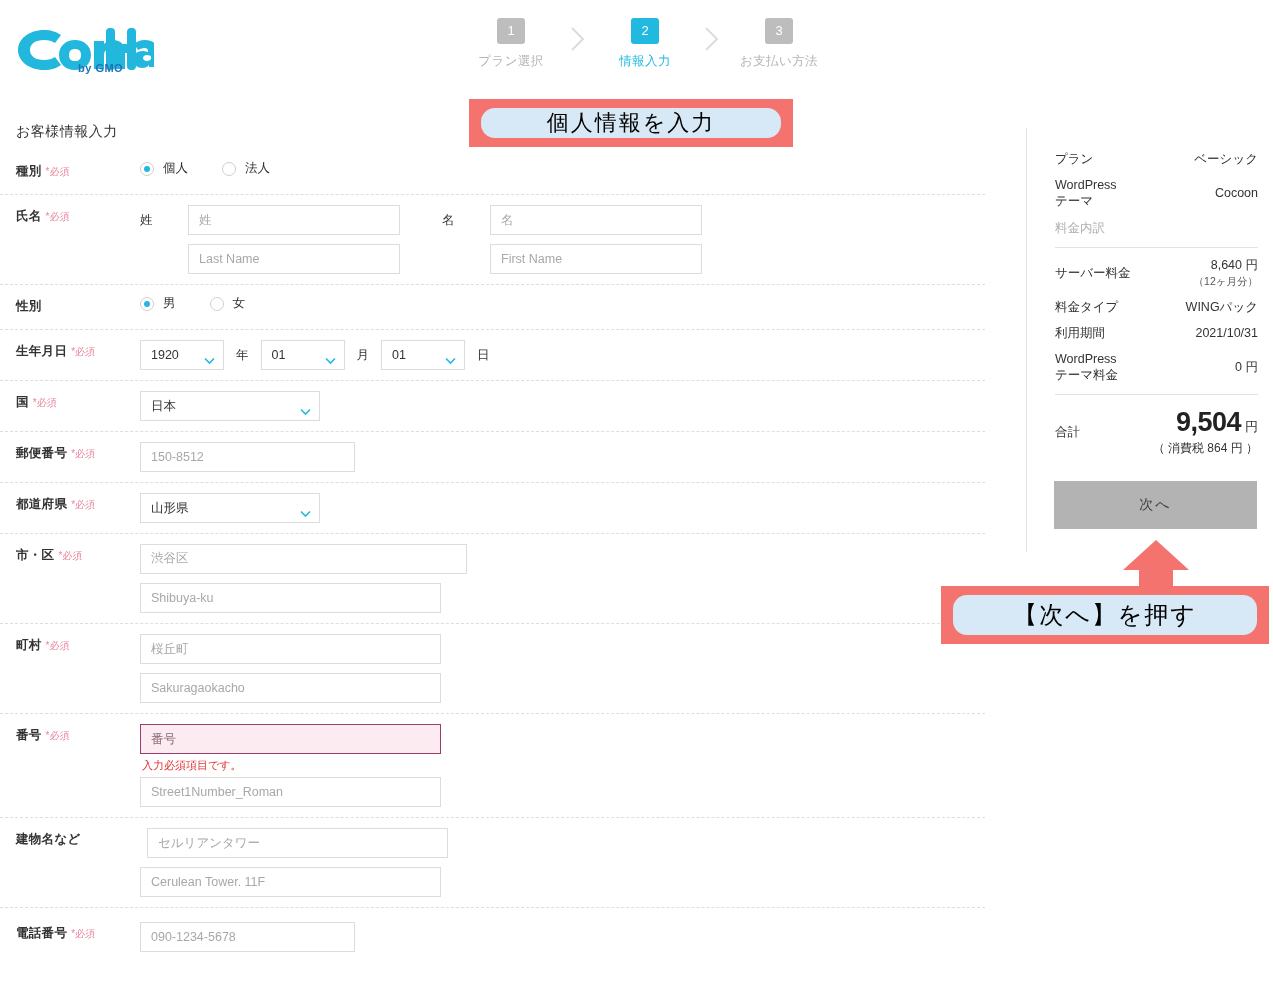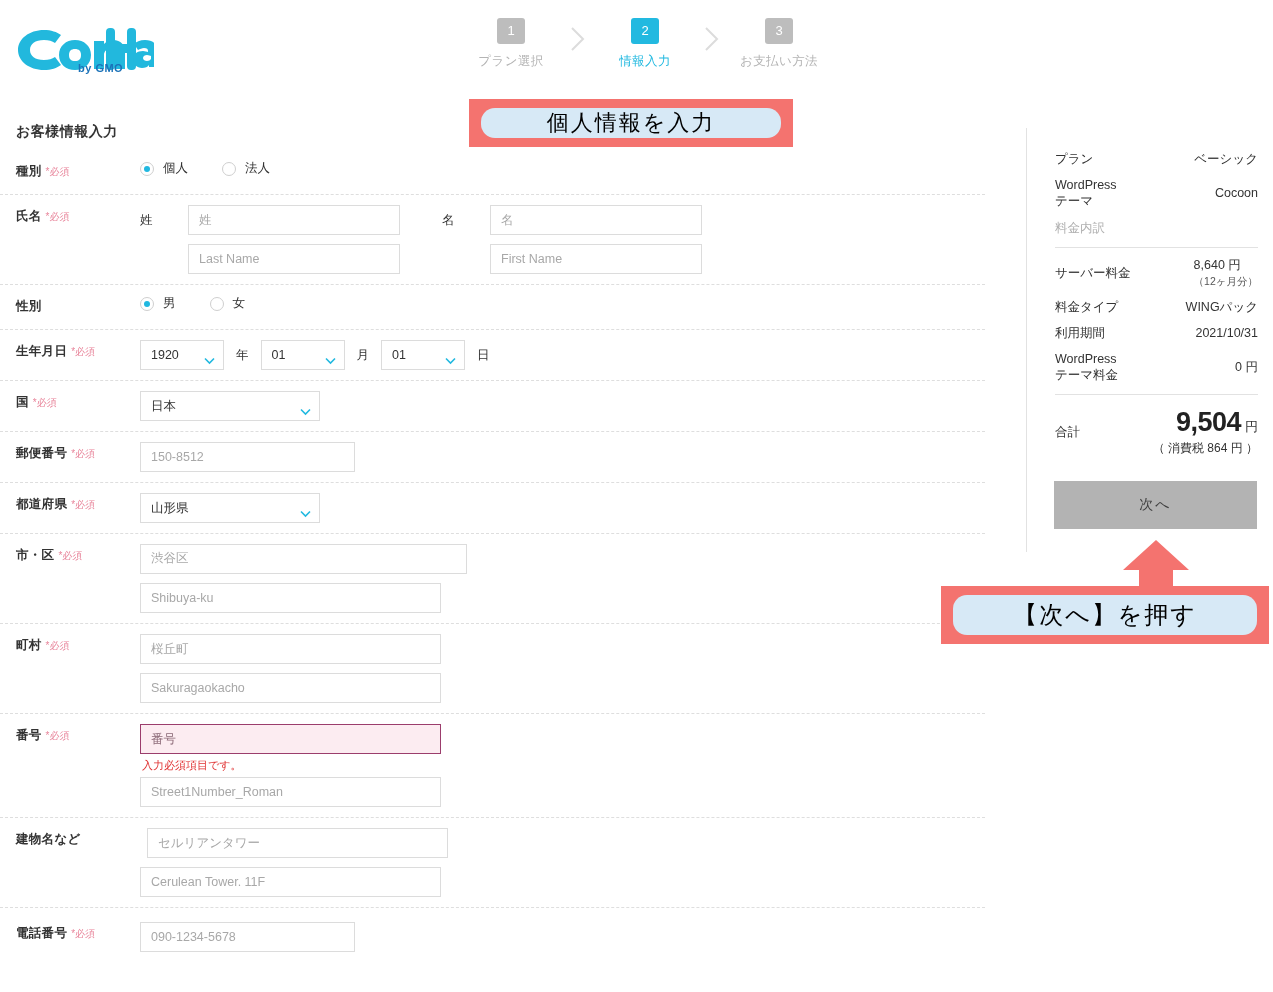--- a/index.html
+++ b/index.html
@@ -101,21 +101,21 @@
     height: 52px;
     z-index: 39;
   }
 
   
   #form-title {
     position: absolute;
     left: 16px;
     top: 123px;
     font-size: 14px;
-    font-weight: bold;
+    font-weight: normal;
     color: #333;
     letter-spacing: .5px;
   }
   #form {
     position: absolute;
     left: 0;
     top: 150px;
     width: 985px;
   }
   .row {
@@ -260,21 +260,21 @@
     font-size: 12.5px;
     color: #333;
   }
   .s-row {
     display: flex;
     align-items: center;
     justify-content: space-between;
     padding: 5px 0;
   }
   .s-key { color: #333; line-height: 16px; }
-  .s-val { line-height: 16px; }
+  .s-val { text-align: right; line-height: 16px; }
   .s-sub { font-size: 10.5px; color: #555; display: block; }
   .s-heading {
     color: #b0b0b0;
     padding: 6px 0 4px 0;
     font-size: 12.5px;
   }
   .s-hr {
     height: 1px;
     background: #e2e2e2;
     margin: 6px 0 4px 0;

